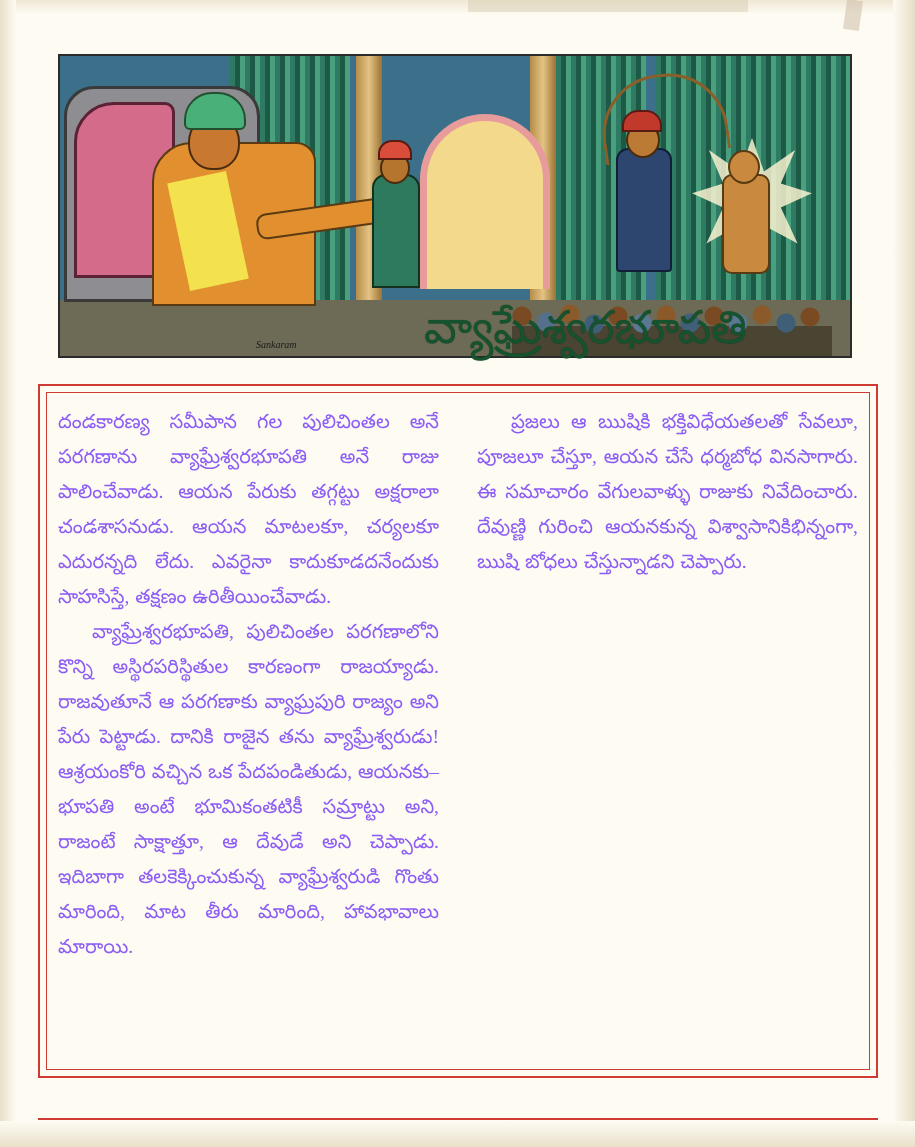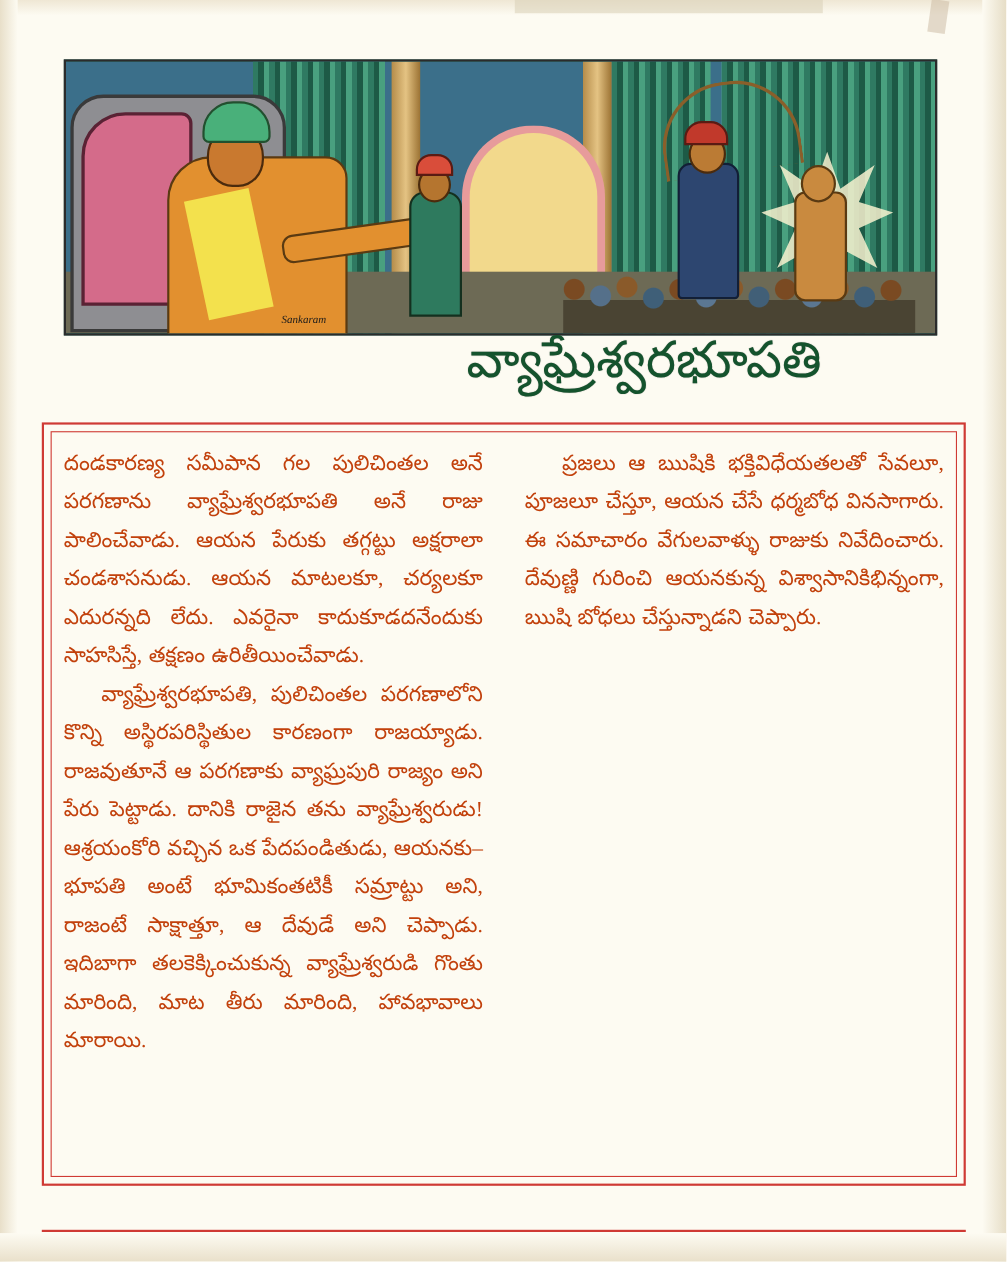--- a/index.html
+++ b/index.html
@@ -50,21 +50,21 @@
     opacity: .5;
     transform: rotate(8deg);
   }
 
   
   .illustration {
     position: absolute;
     left: 58px;
     top: 54px;
     width: 794px;
-    height: 251px;
+    height: 304px;
     border: 2px solid #2b2b2b;
     box-sizing: border-box;
     background: #2d6b5e;
     overflow: hidden;
     text-align: center;
   }
   .ill-inner { position: absolute; inset: 0; }
 
   
   .curtain {
@@ -302,21 +302,21 @@
     left: 58px;
     top: 404px;
     width: 800px;
     height: 630px;
     display: flex;
     gap: 38px;
   }
   .col {
     width: 381px;
     font-family: "Liberation Serif", serif;
-    color: #c2410c;
+    color: #8b5cf6;
   }
   .para {
     font-size: 19.5px;
     line-height: 35px;
     text-align: justify;
     margin: 0 0 0 0;
     text-indent: 34px;
     word-spacing: 1px;
   }
   .para.first { text-indent: 0; }

